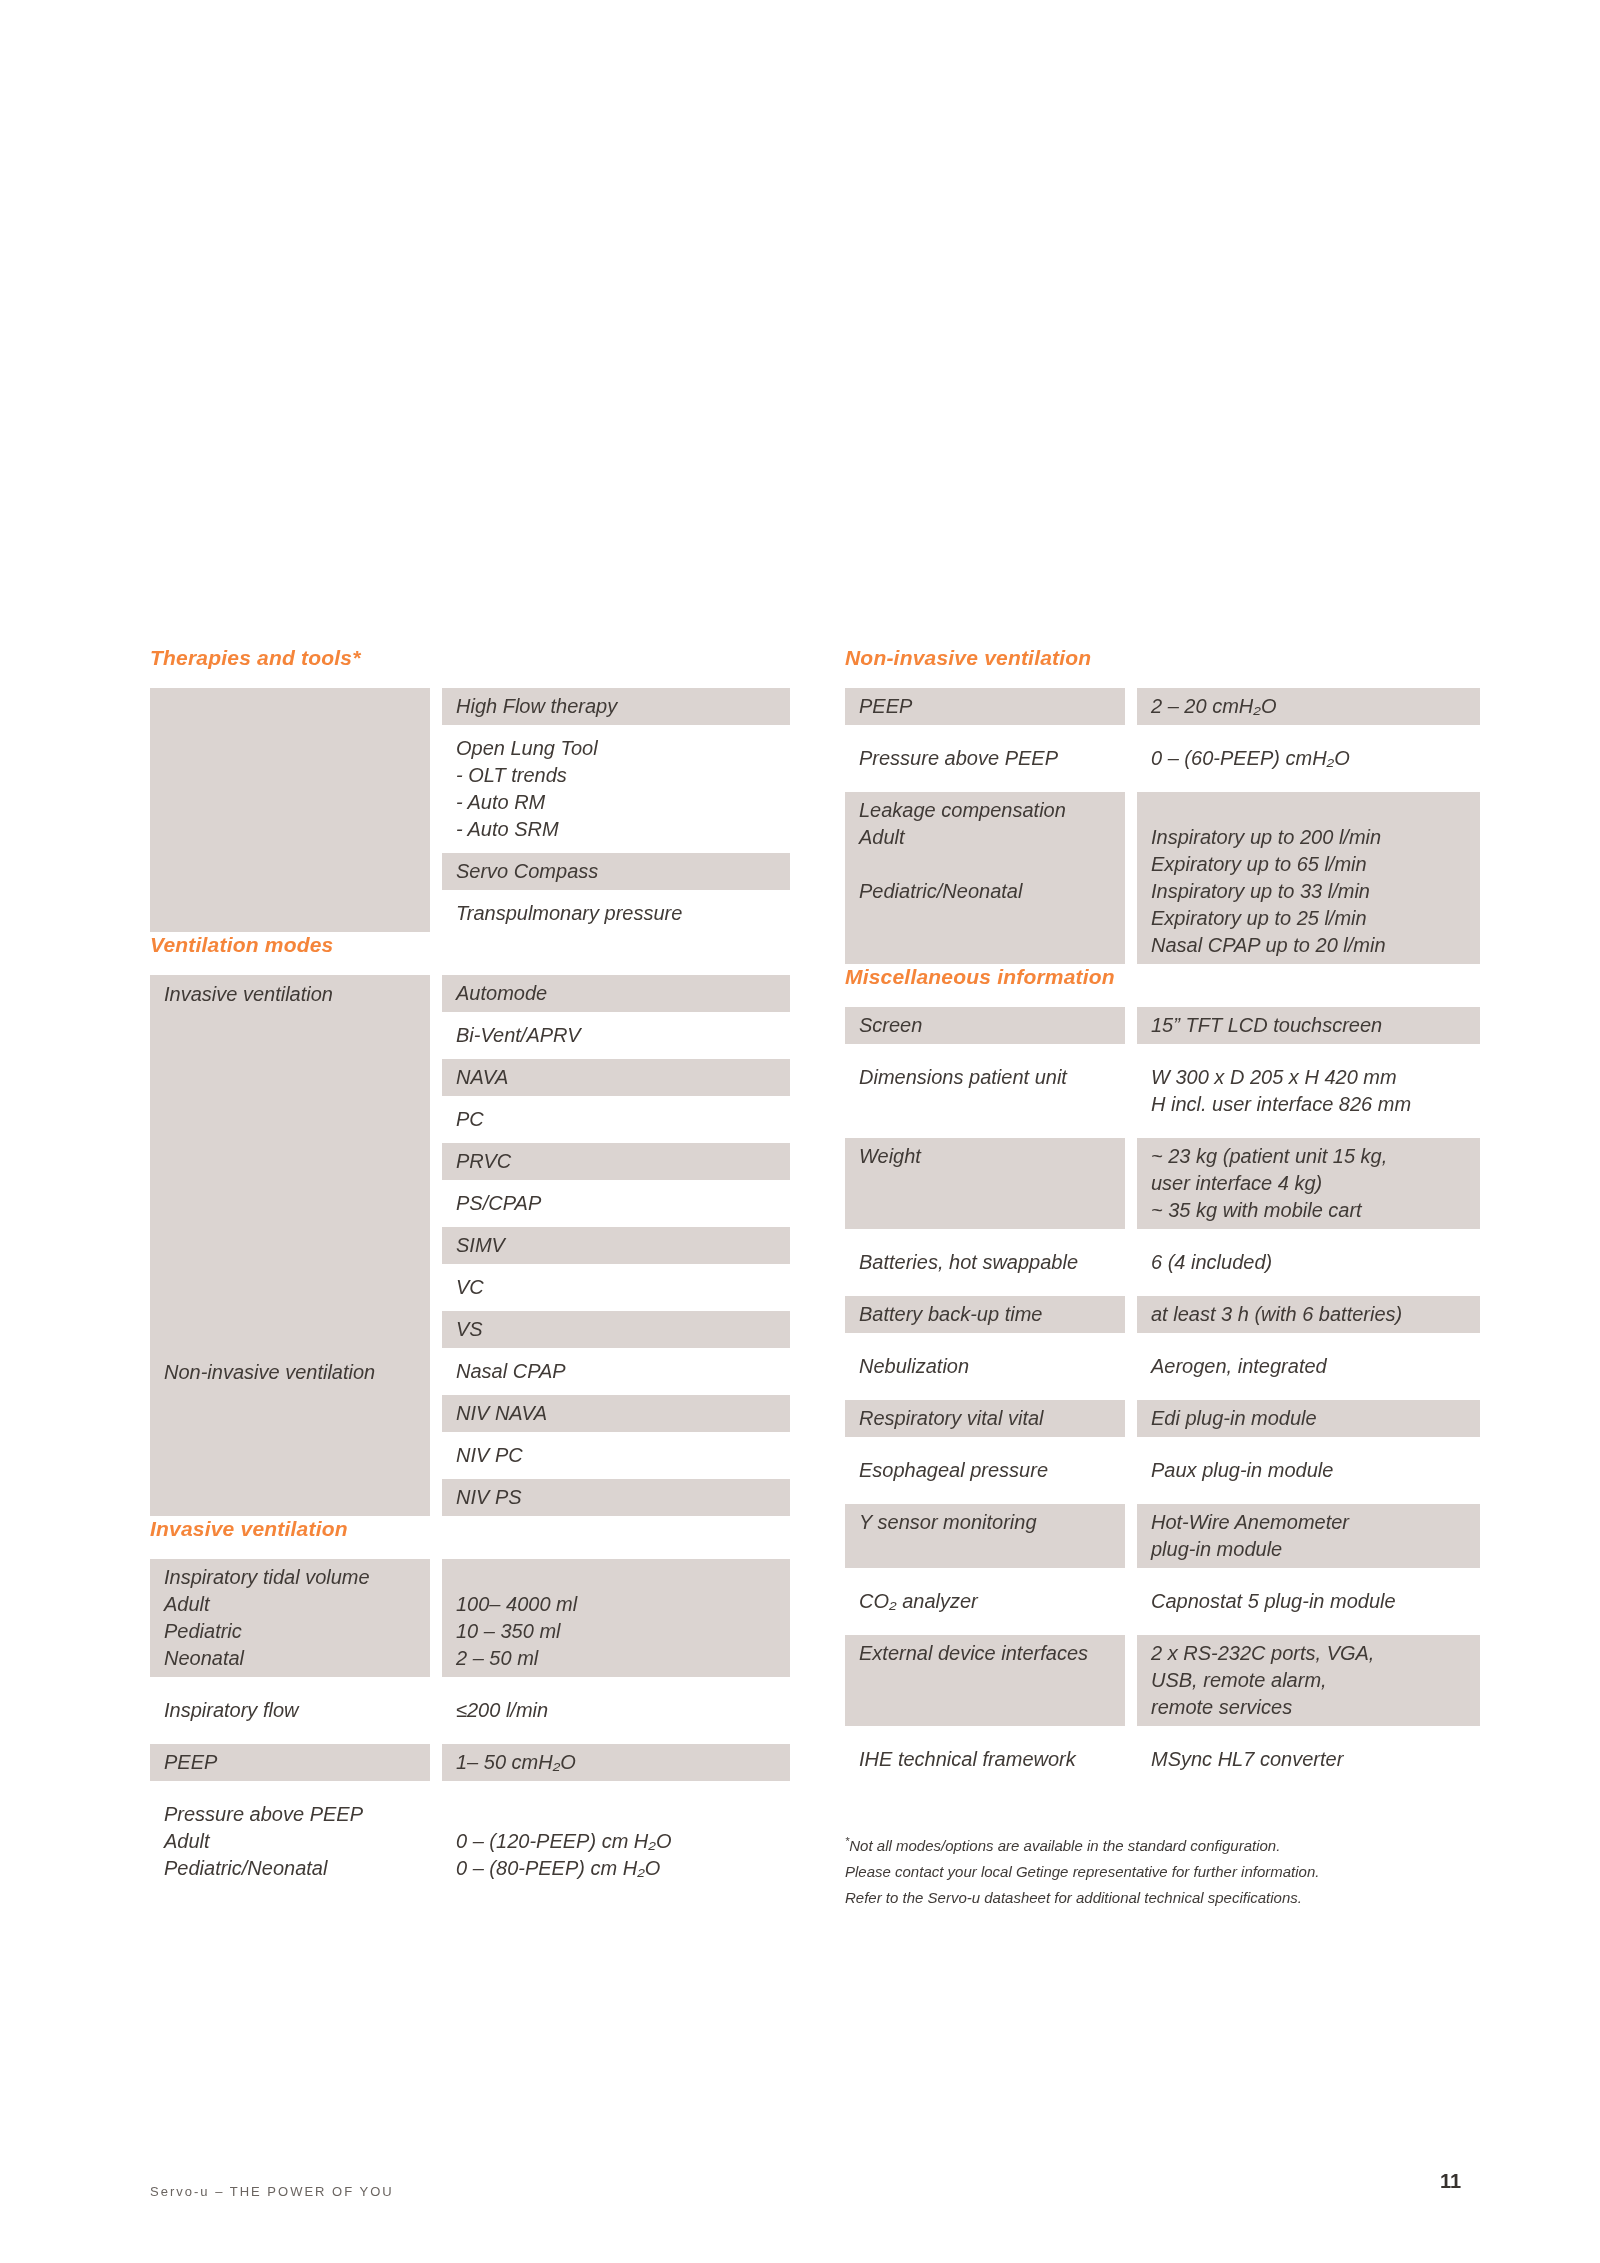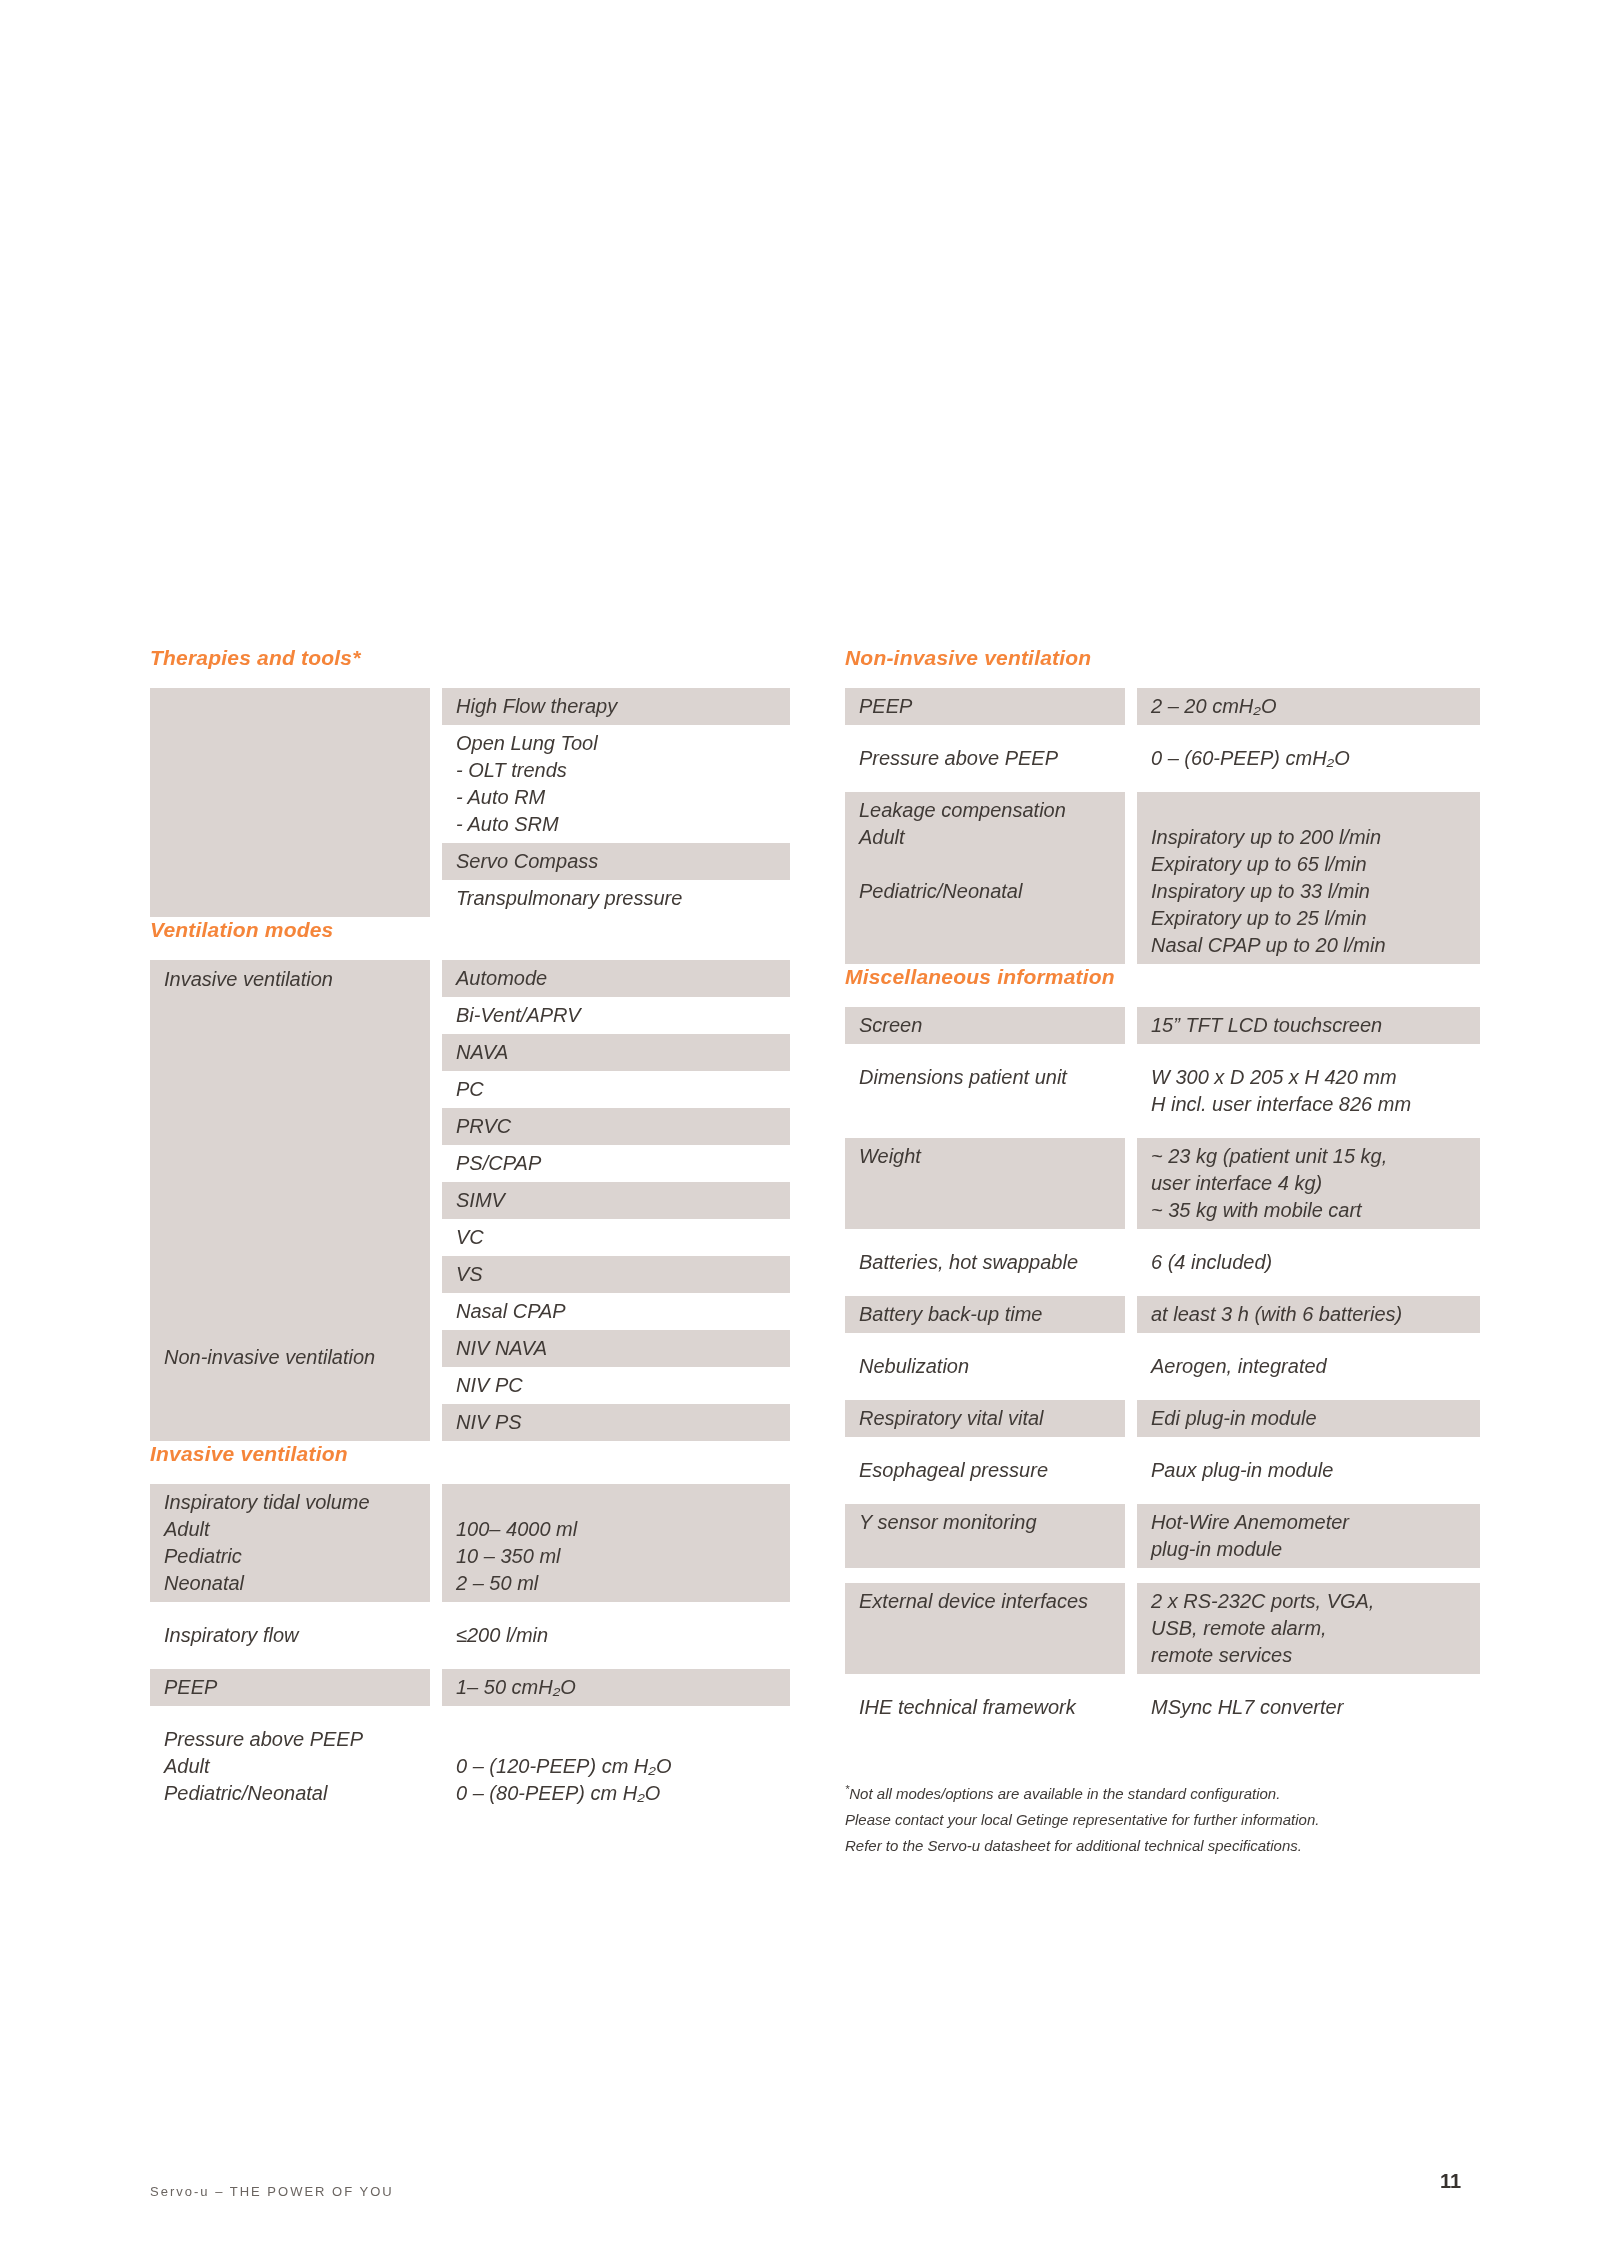--- a/index.html
+++ b/index.html
@@ -28,21 +28,21 @@
     width:280px; box-sizing:border-box; background:#dbd4d1; position:relative;
   }
   .blab { padding:6px 0 0 14px; line-height:27px; }
   .blab2 { position:absolute; left:0; top:378px; width:100%; box-sizing:border-box; }
   .vals { flex:1; display:flex; flex-direction:column; }
 
   .cell {
     line-height:27px; padding:5px 10px 5px 14px; box-sizing:border-box;
     white-space:pre-line;
   }
-  .vals .cell { }
+  .vals .cell { margin-bottom:5px; }
   .vals .cell:last-child { margin-bottom:0; }
   .gray  { background:#dbd4d1; }
   .white { background:transparent; }
 
   
   .prow { display:flex; gap:12px; margin-bottom:15px; }
   .prow:last-child { margin-bottom:0; }
   .prow .lab { width:280px; flex:0 0 auto; }
   .prow .val { flex:1; }
 
@@ -197,20 +197,24 @@
       <div class="prow">
         <div class="cell lab white">Esophageal pressure</div>
         <div class="cell val white">Paux plug-in module</div>
       </div>
       <div class="prow">
         <div class="cell lab gray">Y sensor monitoring</div>
         <div class="cell val gray">Hot-Wire Anemometer
 plug-in module</div>
       </div>
       <div class="prow">
+        <div class="cell lab white">CO₂ analyzer</div>
+        <div class="cell val white">Capnostat 5 plug-in module</div>
+      </div>
+      <div class="prow">
         <div class="cell lab gray">External device interfaces</div>
         <div class="cell val gray">2 x RS-232C ports, VGA,
 USB, remote alarm,
 remote services</div>
       </div>
       <div class="prow">
         <div class="cell lab white">IHE technical framework</div>
         <div class="cell val white">MSync HL7 converter</div>
       </div>
     </div>

